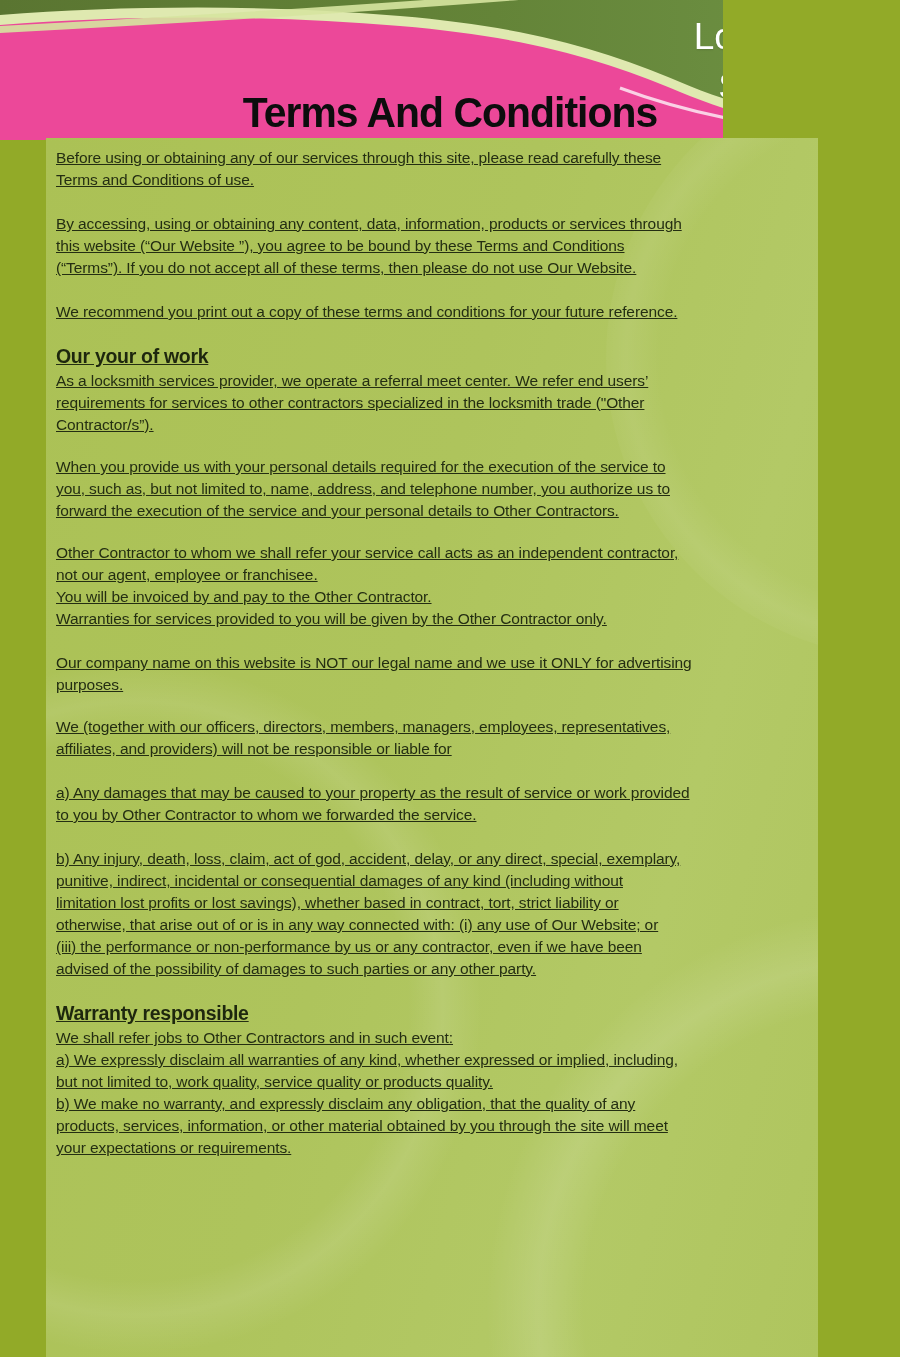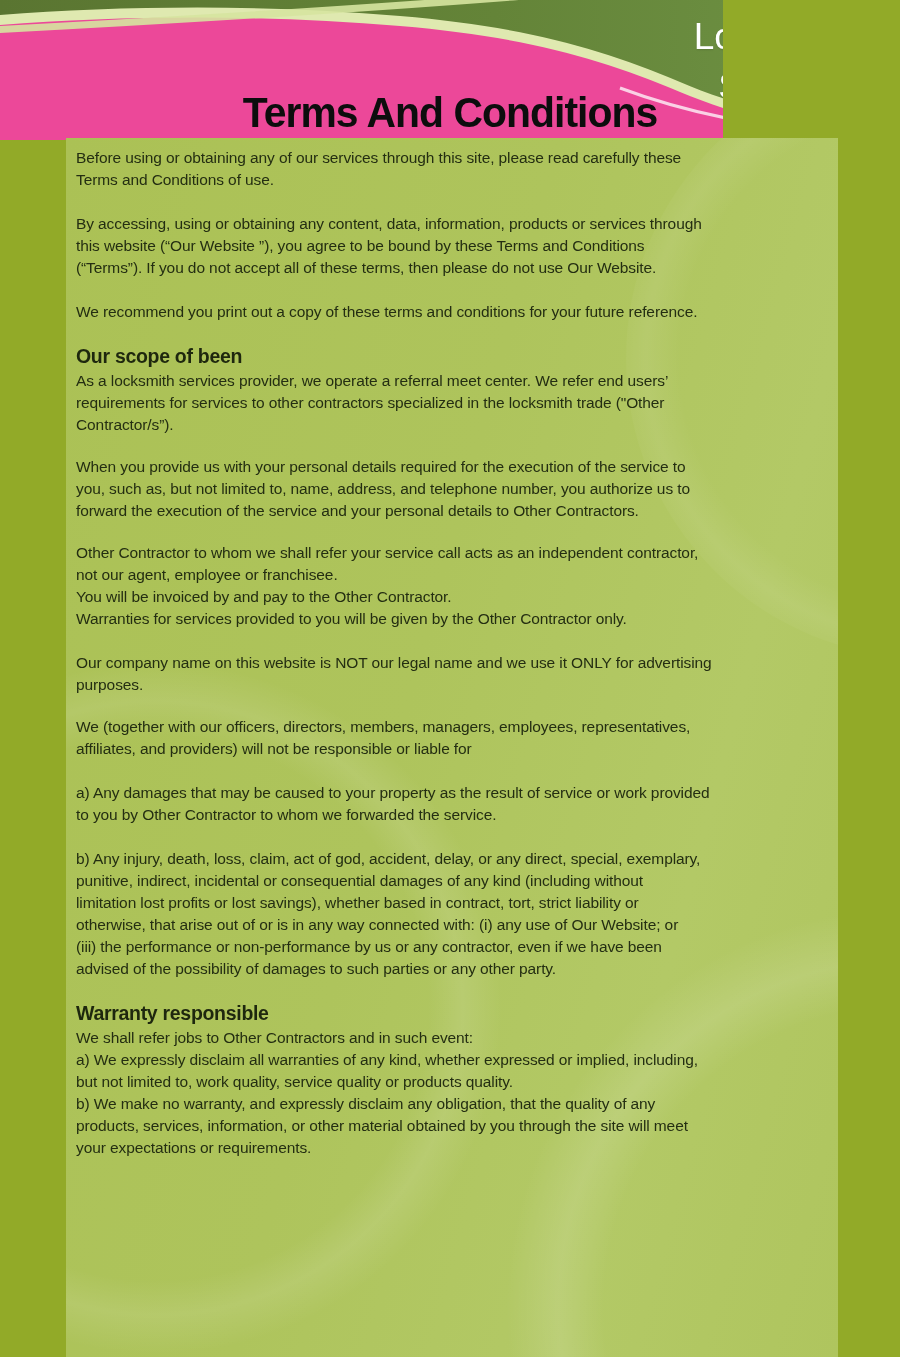--- a/index.html
+++ b/index.html
@@ -21,25 +21,26 @@
     text-shadow:0 1px 2px rgba(0,0,0,0.12);
   }
   .page-title{
     position:absolute;top:88px;left:0;width:900px;text-align:center;
     font-size:43px;font-weight:bold;color:#0d0d0d;
     letter-spacing:-1px;transform:scaleX(.95);
     white-space:nowrap;
   }
   
   .content{
-    position:absolute;left:66px;top:138px;width:772px;height:1219px;
+    position:absolute;left:46px;top:138px;width:772px;height:1219px;
     background:linear-gradient(105deg,#abc155 0%, #aec45c 45%, #b3c966 75%, #afc55e 100%);
     color:#242e12;
     padding:9px 12px 0 10px;box-sizing:border-box;
     overflow:hidden;
+    text-decoration:underline;
   }
   .swirl{position:absolute;border-radius:50%;pointer-events:none;}
   .swirl.s1{left:-260px;top:520px;width:700px;height:700px;
     background:radial-gradient(circle at 50% 50%, rgba(255,255,255,0) 55%, rgba(255,255,255,0.10) 62%, rgba(255,255,255,0) 70%);}
   .swirl.s2{left:430px;top:760px;width:820px;height:820px;
     background:radial-gradient(circle at 50% 50%, rgba(255,255,255,0) 52%, rgba(255,255,255,0.12) 60%, rgba(255,255,255,0) 69%);}
   .swirl.s3{left:560px;top:-80px;width:600px;height:600px;
     background:radial-gradient(circle at 50% 50%, rgba(255,255,255,0) 58%, rgba(255,255,255,0.08) 66%, rgba(255,255,255,0) 74%);}
   .intro, .sec-body{
     font-size:15.5px;line-height:22px;letter-spacing:-0.1px;
@@ -88,21 +89,21 @@
   <p class="intro">Before using or obtaining any of our services through this site, please read carefully these
 Terms and Conditions of use.
 
 By accessing, using or obtaining any content, data, information, products or services through
 this website (“Our Website ”), you agree to be bound by these Terms and Conditions
 (“Terms”). If you do not accept all of these terms, then please do not use Our Website.
 
 We recommend you print out a copy of these terms and conditions for your future reference.</p>
 
   <div class="section">
-    <h2 class="sec-heading">Our scope of been</h2>
+    <h2 class="sec-heading">Our your of work</h2>
     <p class="sec-body">As a locksmith services provider, we operate a referral meet center. We refer end users’
 requirements for services to other contractors specialized in the locksmith trade ("Other
 Contractor/s”).</p>
   </div>
 
   <div class="section">
     <p class="sec-body">When you provide us with your personal details required for the execution of the service to
 you, such as, but not limited to, name, address, and telephone number, you authorize us to
 forward the execution of the service and your personal details to Other Contractors.</p>
   </div>

